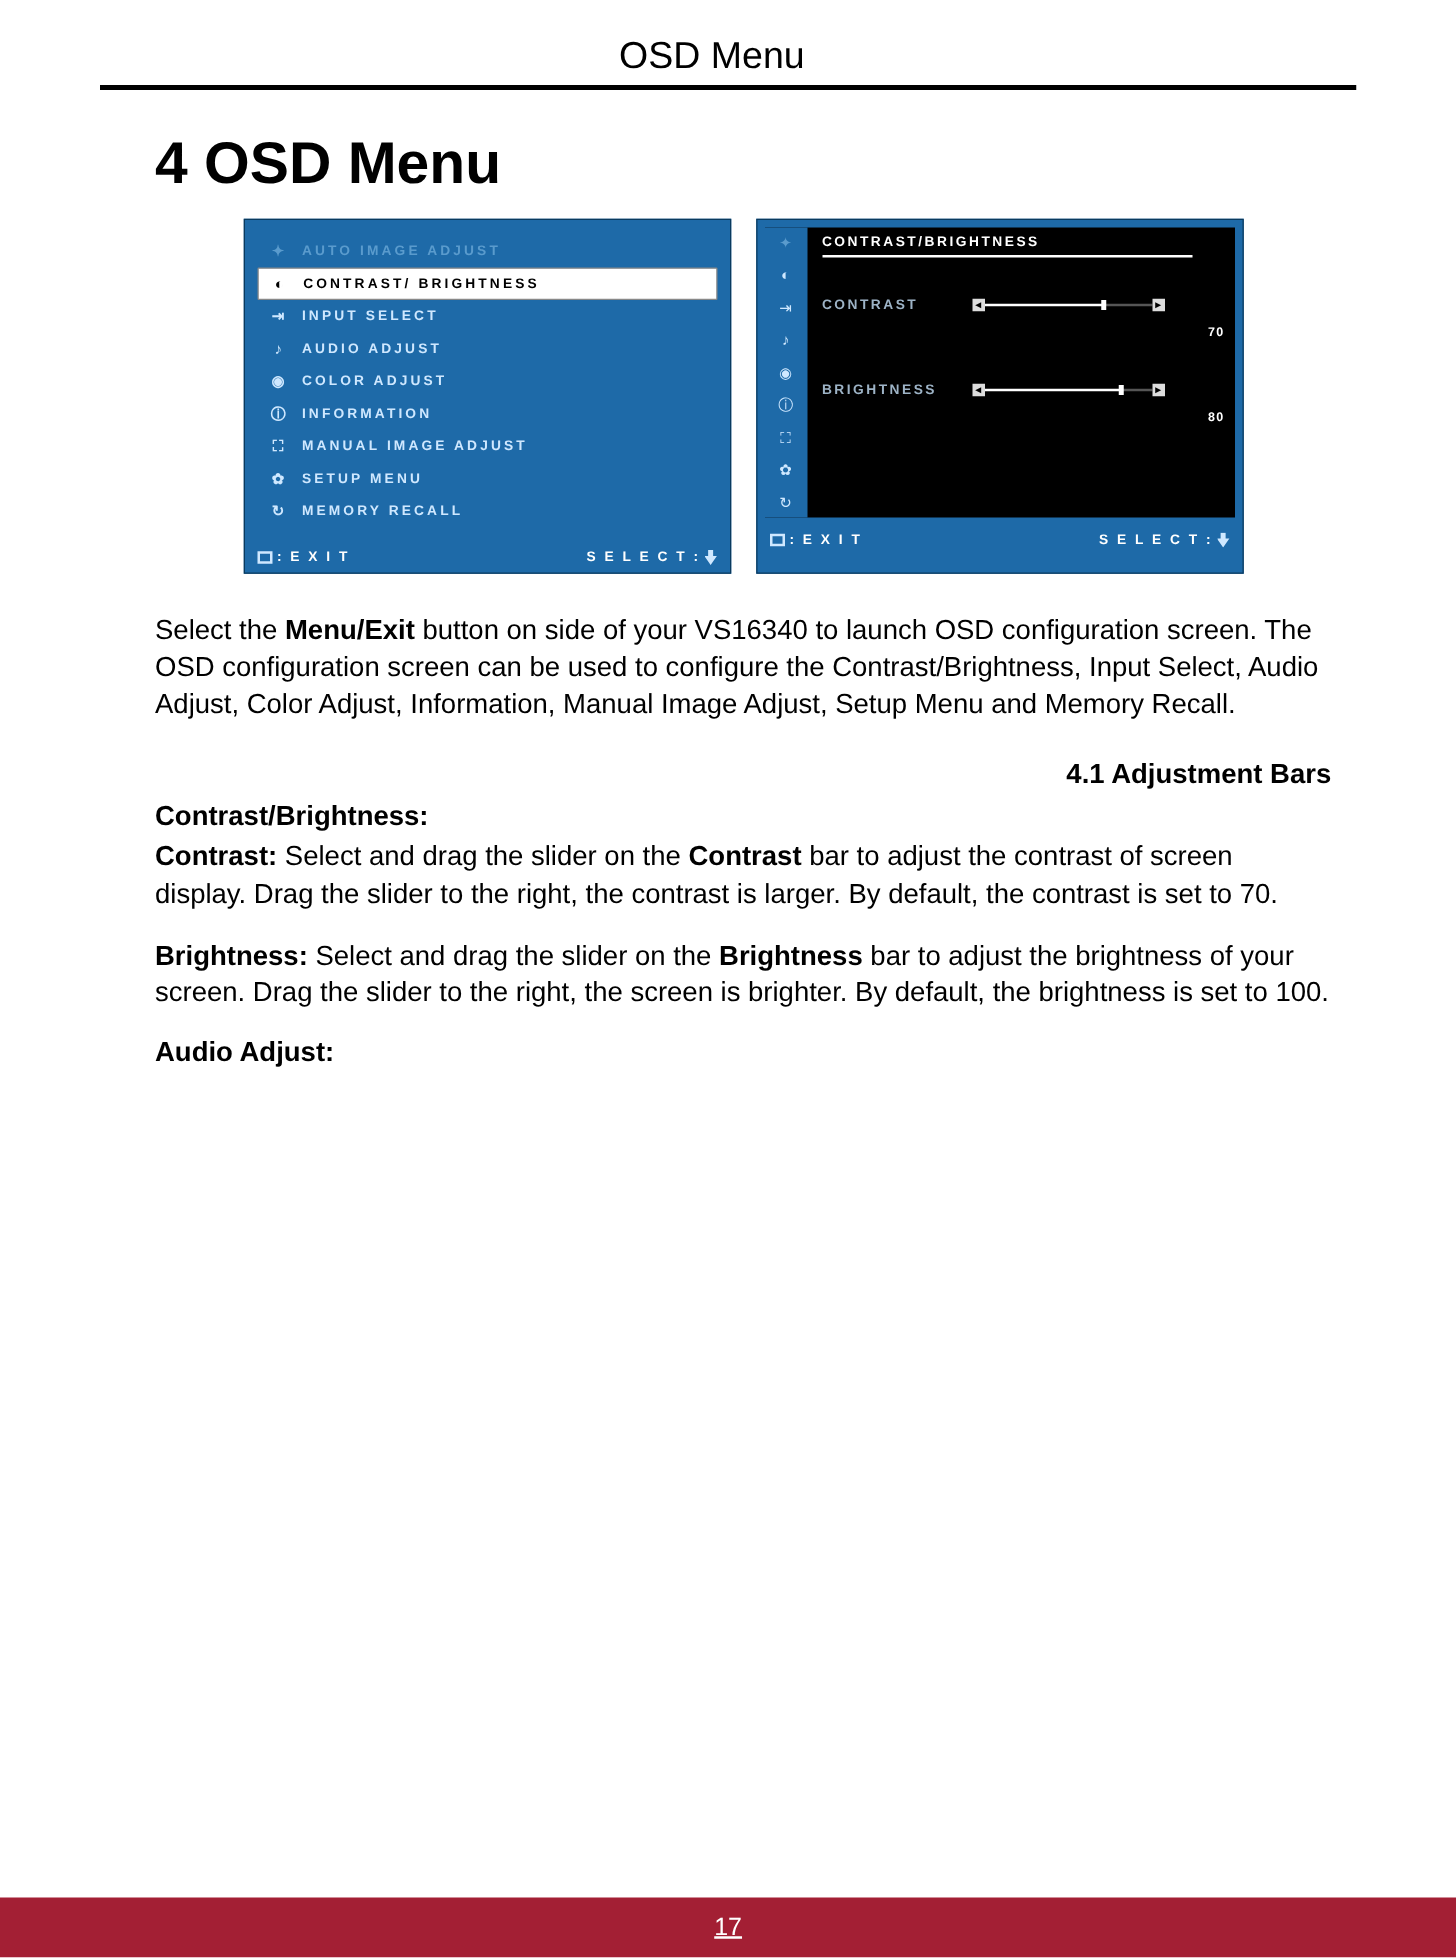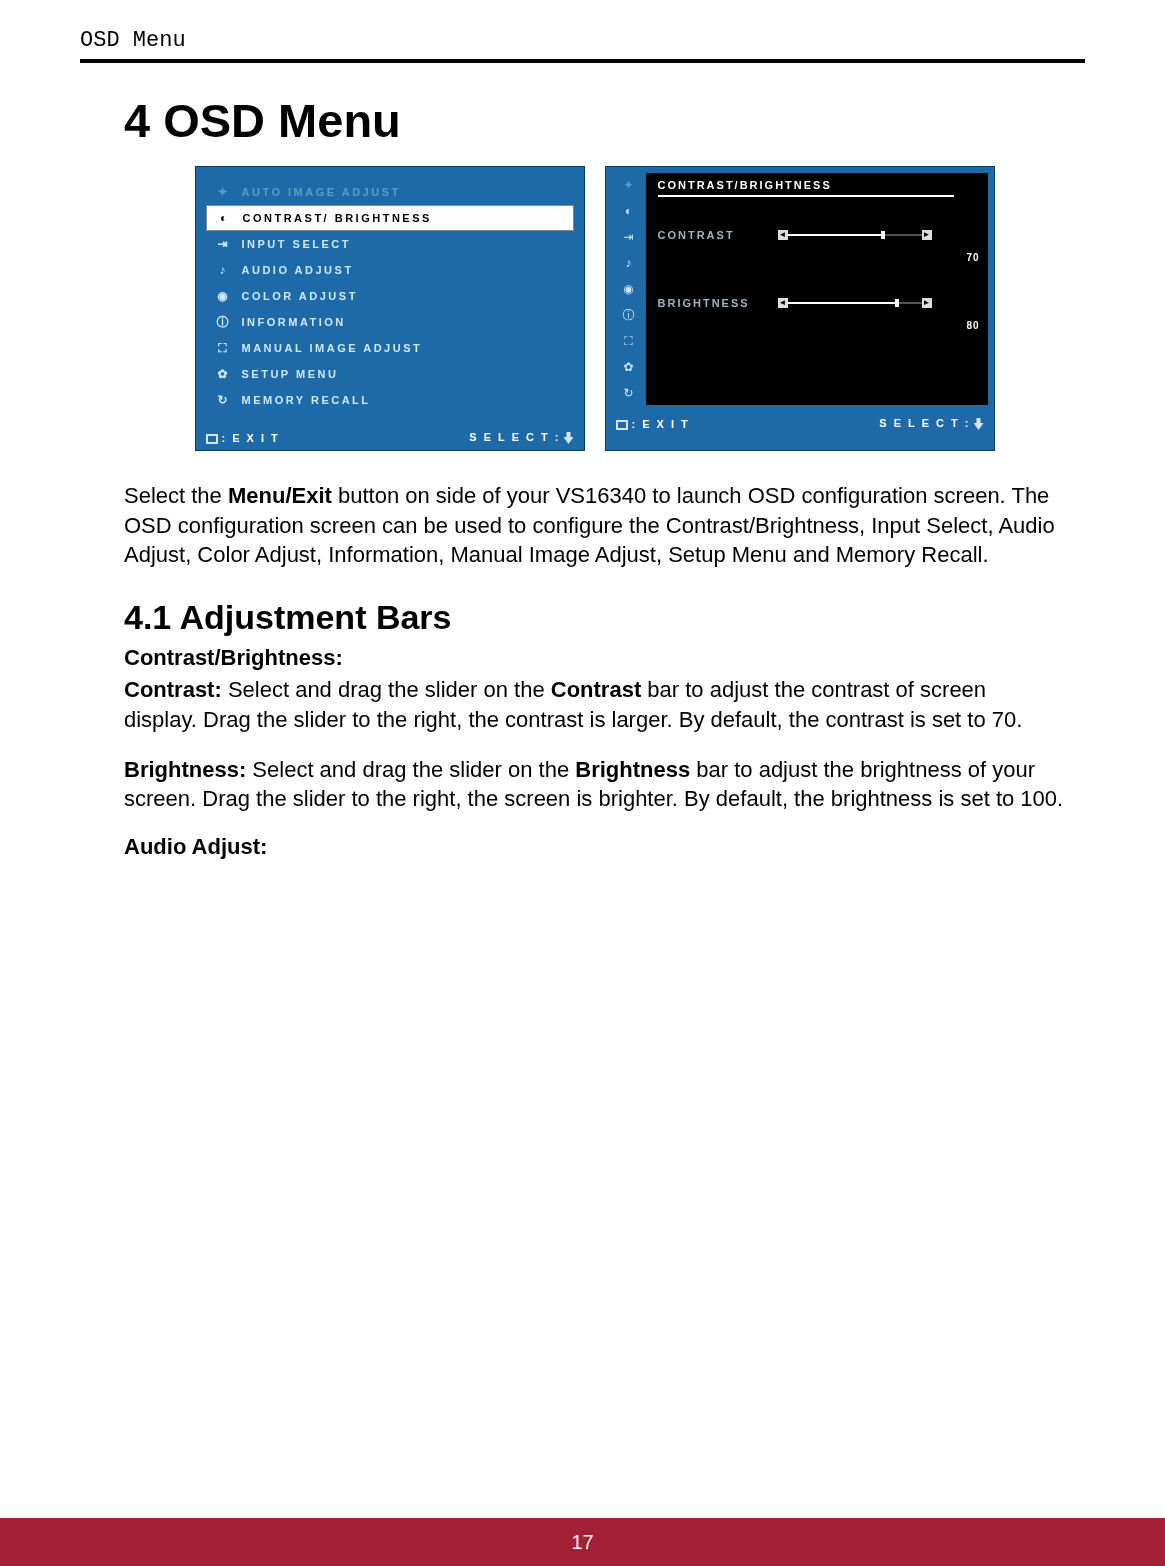--- a/index.html
+++ b/index.html
@@ -8,44 +8,44 @@
     background: #fff;
     width: 1165px;
     height: 1566px;
     position: relative;
     color: #000;
   }
   .page {
     padding: 28px 80px 0 80px;
   }
   .header-label {
-    text-align: left;
-    font-size: 22px;
+    text-align: center;
+    font-size: 30px;
     padding-right: 26px;
     padding-bottom: 6px;
-    font-family: Liberation Mono, monospace;
   }
   .header-rule {
     border-top: 4px solid #000;
     margin-bottom: 30px;
   }
   .content {
     padding-left: 44px;
     padding-right: 20px;
   }
   h1.chapter {
     font-size: 47px;
     font-weight: bold;
     margin-bottom: 18px;
   }
   h2.section {
-    font-size: 34px;
+    font-size: 22px;
     font-weight: bold;
     margin-top: 28px;
     margin-bottom: 8px;
+    text-align: right;
   }
   .subhead {
     font-size: 22px;
     font-weight: bold;
     margin-top: 6px;
     margin-bottom: 4px;
   }
   p.body {
     font-size: 22px;
     line-height: 1.35;
@@ -212,20 +212,21 @@
   
   .page-footer {
     position: absolute;
     left: 0; right: 0; bottom: 0;
     height: 48px;
     background: #a31f34;
     color: #fff;
     text-align: center;
     font-size: 20px;
     line-height: 48px;
+    text-decoration: underline;
   }
 </style>
 </head>
 <body>
 
 <div class="page">
   <div class="header-label">OSD Menu</div>
   <div class="header-rule"></div>
 
   <div class="content">

